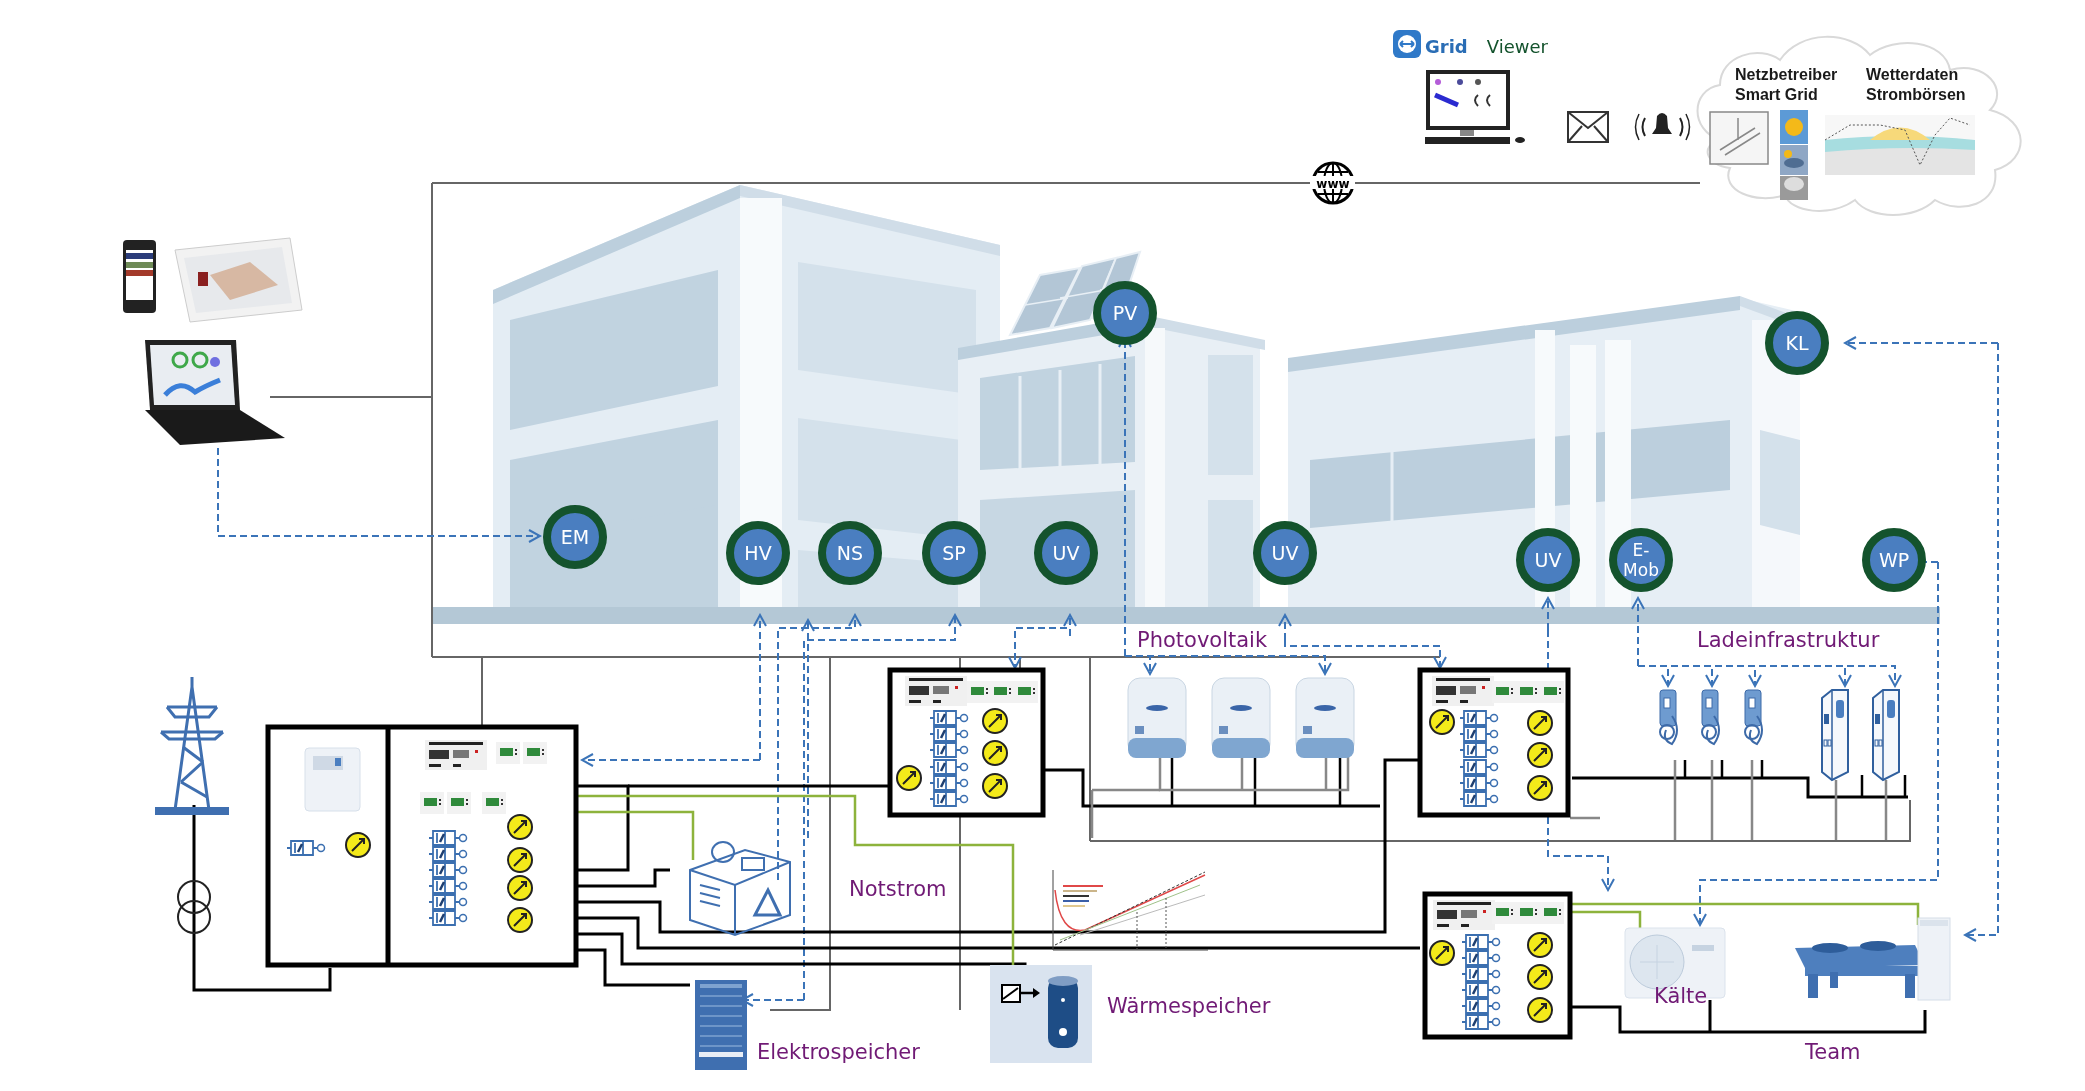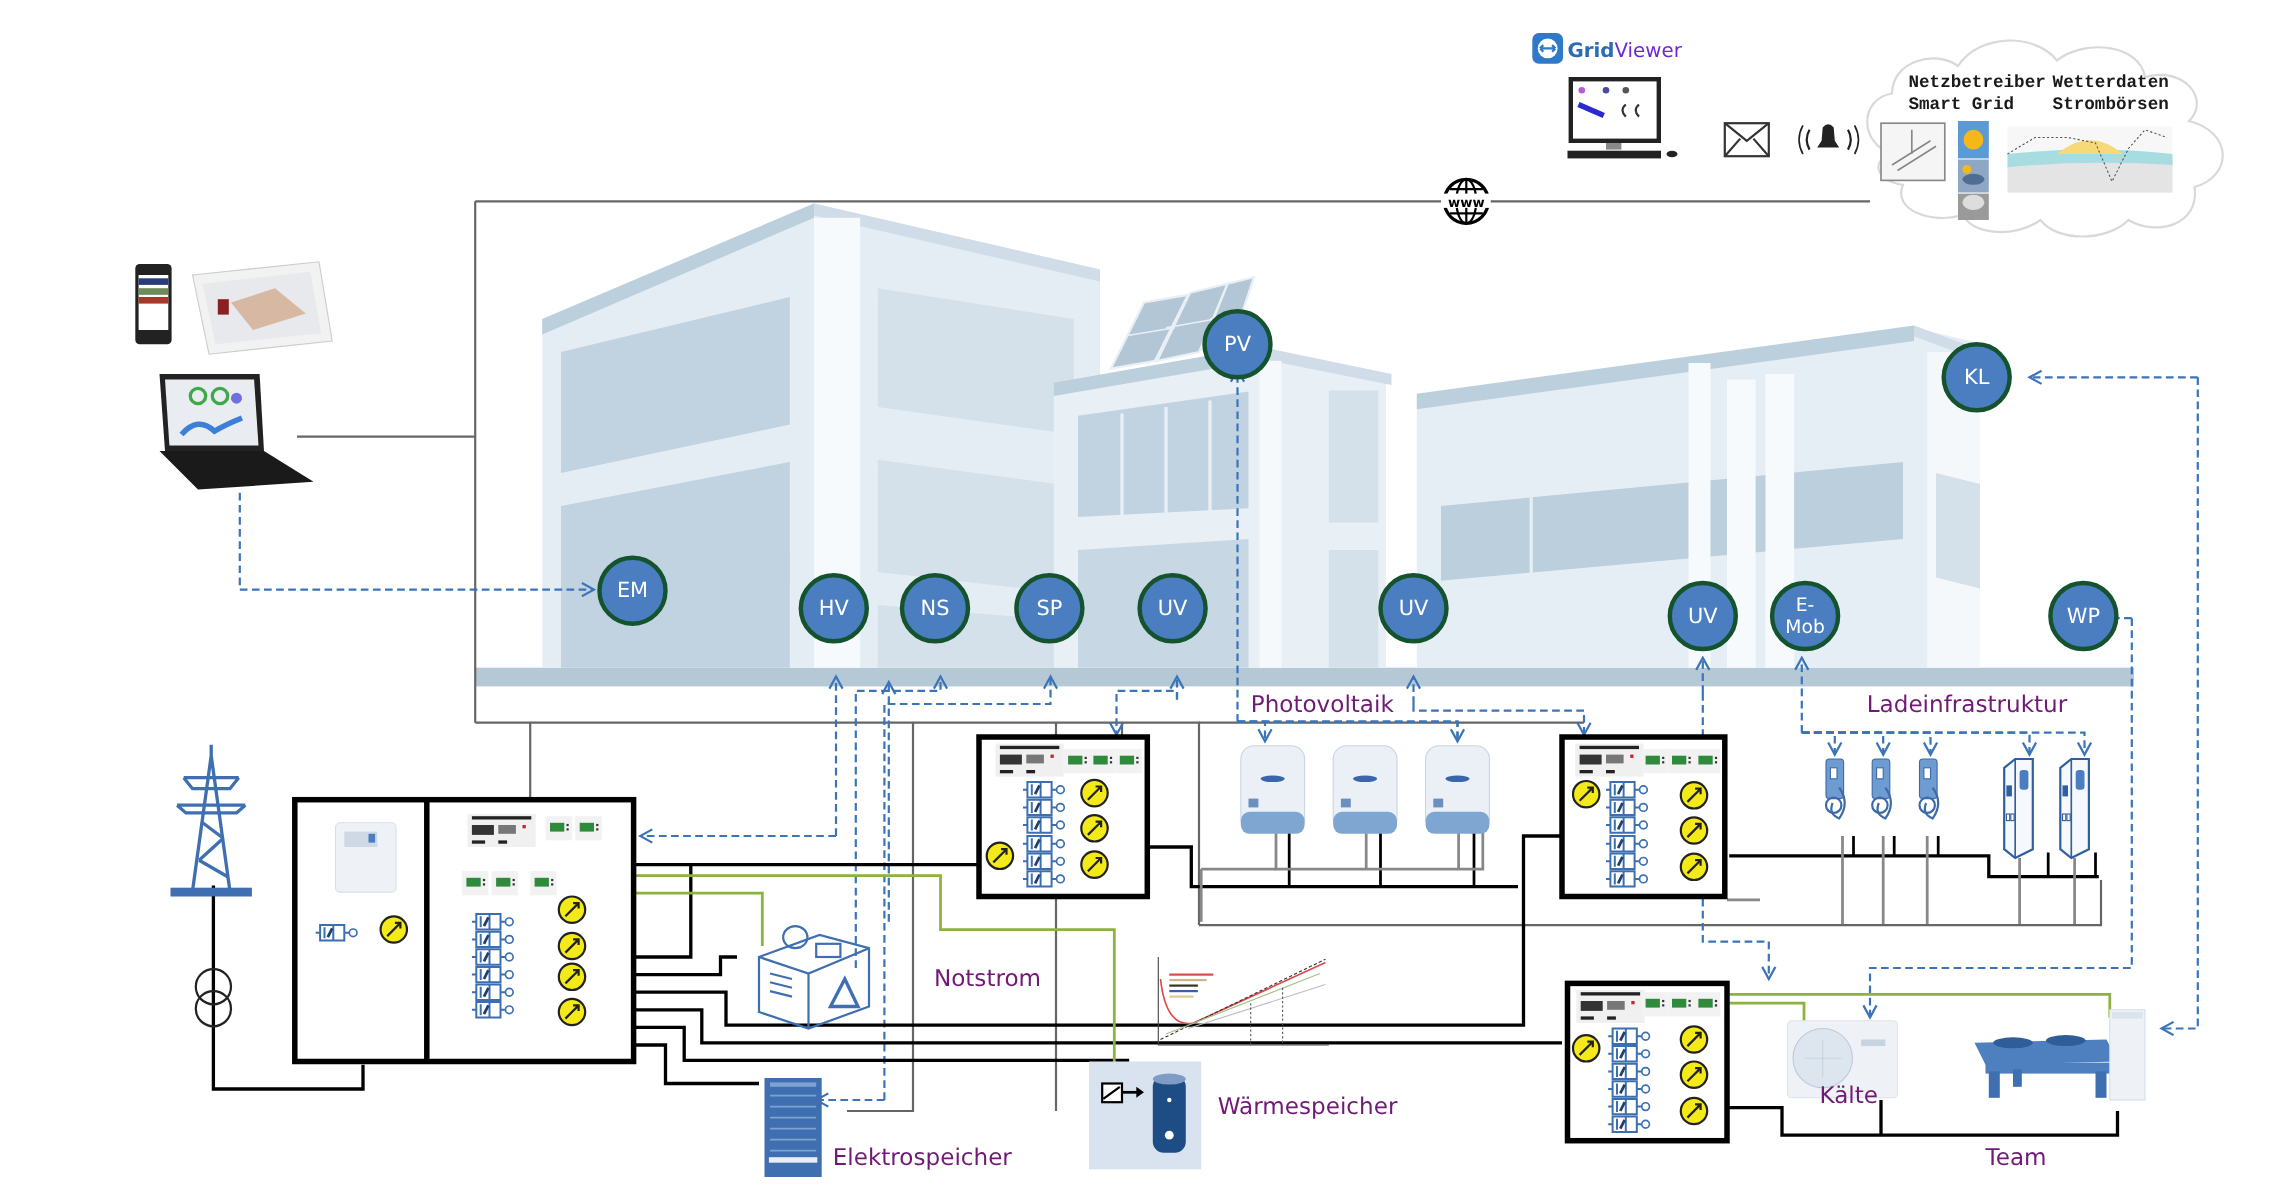--- a/index.html
+++ b/index.html
@@ -1,27 +1,27 @@
 <!DOCTYPE html>
 <html><head>
 <meta charset="utf-8">
 <style>
   html, body { margin:0; padding:0; background:#ffffff; }
   body { width:2085px; height:1091px; position:relative; overflow:hidden;
          font-family:"DejaVu Sans", "Liberation Sans", sans-serif; }
   #stage { position:absolute; left:0; top:0; width:2085px; height:1091px; }
   .lbl { position:absolute; font-family:"DejaVu Sans", sans-serif; color:#701a75;
          font-size:21px; white-space:nowrap; }
-  .cloud-lbl { position:absolute; font-family:Liberation Mono, monospace; color:#1a1a1a;
+  .cloud-lbl { position:absolute; font-family:Liberation Sans, sans-serif; color:#1a1a1a;
          font-size:16px; line-height:20px; white-space:pre; font-weight:600; }
   .tv { position:absolute; left:1425px; top:36px; font-size:18px; font-weight:700; color:#2a6db5;
         font-family:"DejaVu Sans", sans-serif; }
-  .tv span { font-weight:400; color:#6d28d9; }
+  .tv span { font-weight:400; color:#14532d;margin-left:19px; }
   .node { position:absolute; width:64px; height:64px; border-radius:50%;
-          background:#4a7ec0; border:4px solid #14532d; color:#fff;
+          background:#4a7ec0; border:8px solid #14532d; color:#fff;
           display:flex; align-items:center; justify-content:center; text-align:center;
           font-family:"DejaVu Sans", sans-serif; font-size:19px; line-height:20px;
           box-sizing:border-box; cursor:pointer; }
   .node.sm { font-size:17px; }
 </style>
 </head>
 <body>
 
 <div id="stage">
 <svg width="2085" height="1091" viewBox="0 0 2085 1091" xmlns="http://www.w3.org/2000/svg" style="position:absolute;left:0;top:0">

